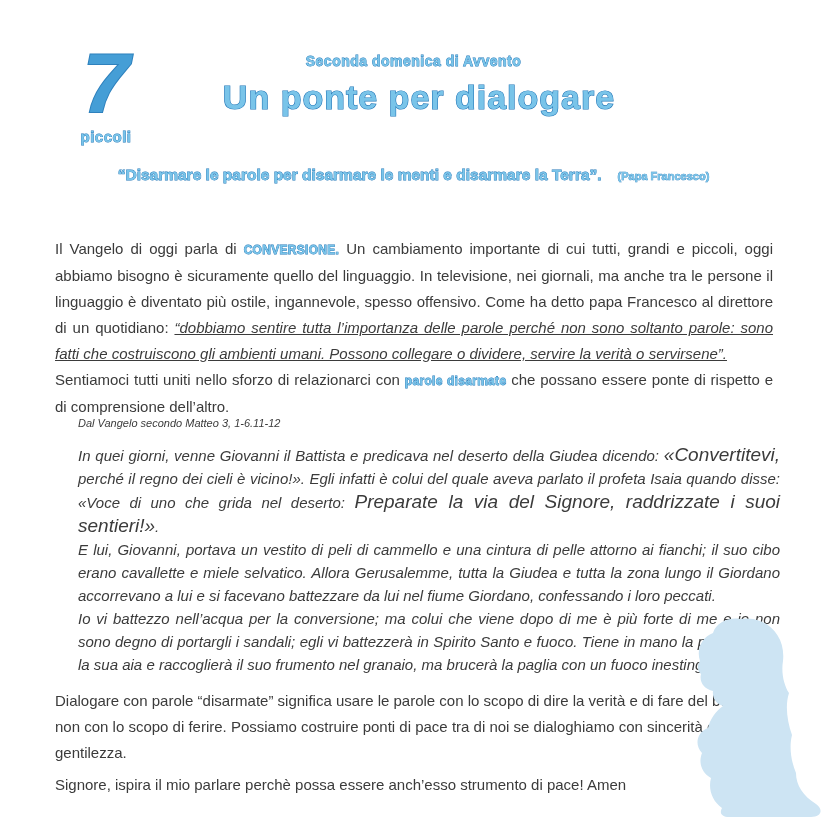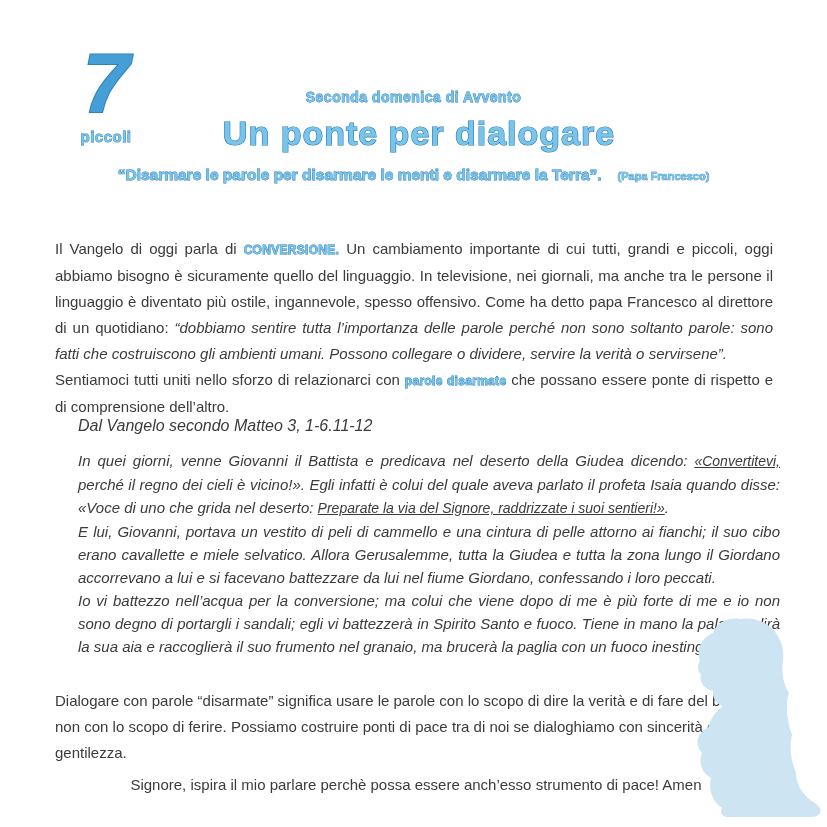--- a/index.html
+++ b/index.html
@@ -11,21 +11,20 @@
     font-family:"Liberation Sans", sans-serif;
     color:#3b3b3b;
   }
 
   
   .blue-outline {
     color:#79c4e9;
     -webkit-text-stroke:0.8px #2377b8;
     paint-order:stroke fill;
     font-weight:bold;
-    margin-top:36px;
   }
 
   .date-block { position:absolute; left:56px; top:40px; width:100px; text-align:center; }
   .date-day {
     font-size:84px; line-height:86px; font-weight:bold;
     color:#459ed6; -webkit-text-stroke:2px #2e81bd; paint-order:stroke fill;
     font-style:italic;
   }
   .date-month { font-size:15px; margin-top:2px; letter-spacing:0.5px; }
 
@@ -41,33 +40,33 @@
 
   .quote-line { position:absolute; top:166px; left:0; right:0; text-align:center; }
   .quote-text { font-size:15.5px; }
   .quote-attr { font-size:11px; margin-left:16px; -webkit-text-stroke:0.6px #2377b8; }
 
   .intro {
     position:absolute; top:236px; left:55px; width:718px;
     font-size:15px; line-height:26px; text-align:justify;
   }
   .intro .hl { font-size:12px; letter-spacing:0.3px; }
-  .intro .iq { font-style:italic; }
+  .intro .iq { font-style:italic;text-decoration:underline; }
 
   .gospel { position:absolute; top:417px; left:78px; width:702px; }
-  .gospel-heading { font-style:italic; font-size:16px; margin:0 0 14px 0; font-weight:normal; }
+  .gospel-heading { font-style:italic; font-size:11px; margin:0 0 14px 0; font-weight:normal; }
   .gospel p { font-style:italic; font-size:15px; line-height:23px; margin:0; text-align:justify; }
-  .gospel .big { font-size:14px;text-decoration:underline; }
+  .gospel .big { font-size:19px; }
 
   .closing {
     position:absolute; top:688px; left:55px; width:722px;
     font-size:15px; line-height:26px;
   }
   .closing p { margin:0; }
-  .closing .prayer { margin-top:6px;text-align:center; }
+  .closing .prayer { margin-top:6px; }
 
   .silhouette { position:absolute; right:0; bottom:6px; width:141px; height:206px; }
 </style>
 </head>
 <body>
 
 <div>
 
   <div class="date-block">
     <div class="date-day">7</div>

